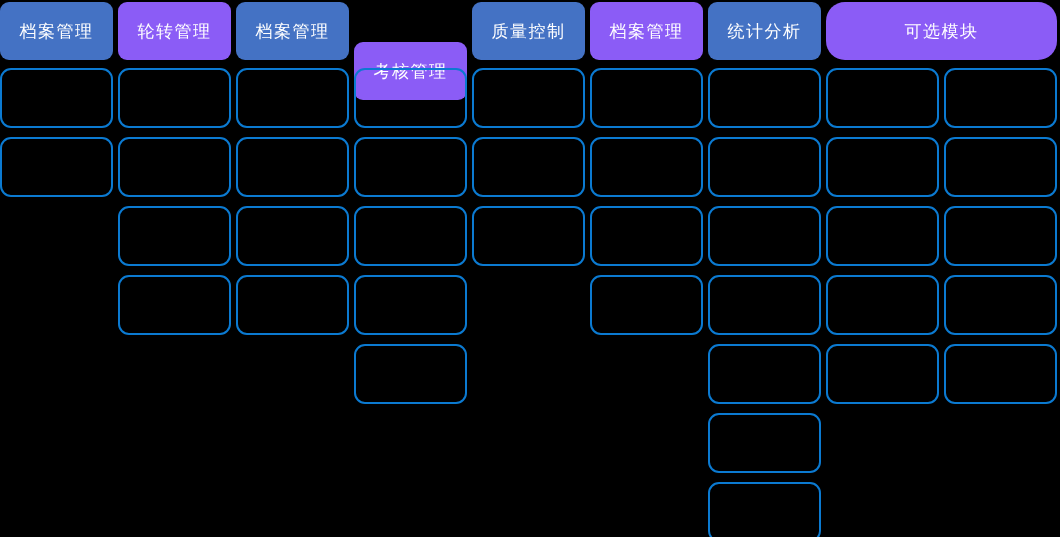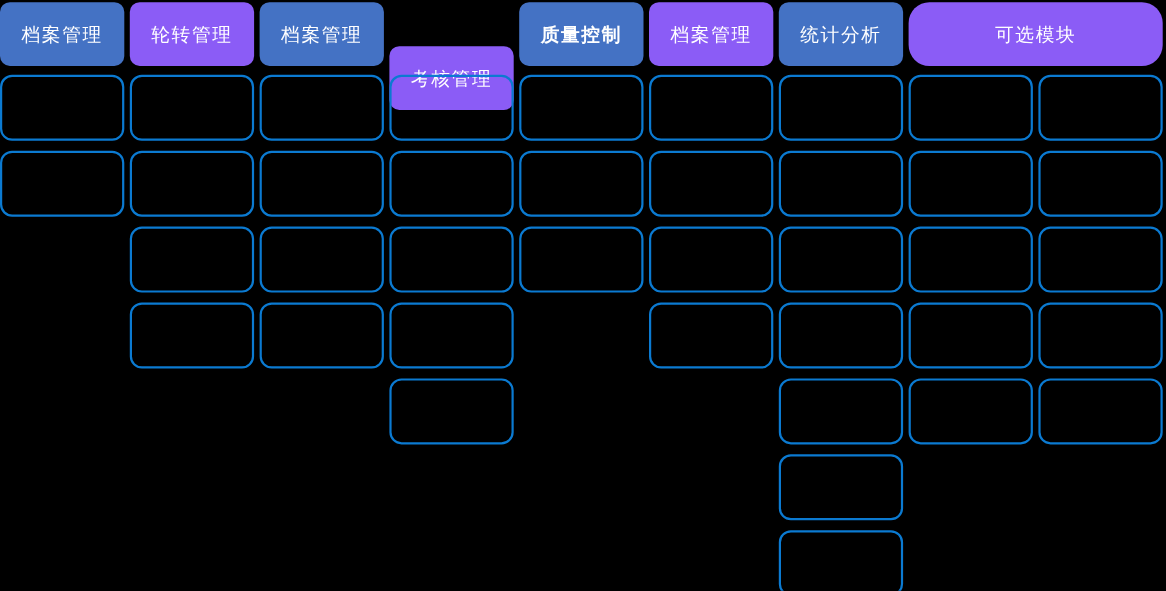--- a/index.html
+++ b/index.html
@@ -58,21 +58,21 @@
       </div>
       <div class="tab tab-dark" style="left: 118px; top: 2px; width: 113px;">
         <span>轮转管理</span>
       </div>
       <div class="tab tab-light" style="left: 236px; top: 2px; width: 113px;">
         <span>档案管理</span>
       </div>
       <div class="tab tab-dark" style="left: 354px; top: 2px; width: 113px; margin-top: 40px;">
         <span>考核管理</span>
       </div>
-      <div class="tab tab-light" style="left: 472px; top: 2px; width: 113px; font-weight: bold;">
+      <div class="tab tab-light" style="left: 472px; top: 2px; width: 113px;">
         <span>质量控制</span>
       </div>
       <div class="tab tab-dark" style="left: 590px; top: 2px; width: 113px;">
         <span>档案管理</span>
       </div>
       <div class="tab tab-light" style="left: 708px; top: 2px; width: 113px;">
         <span>统计分析</span>
       </div>
       <div class="tab tab-dark" style="left: 826px; top: 2px; width: 231px; border-radius: 19px;">
         <span>可选模块</span>

